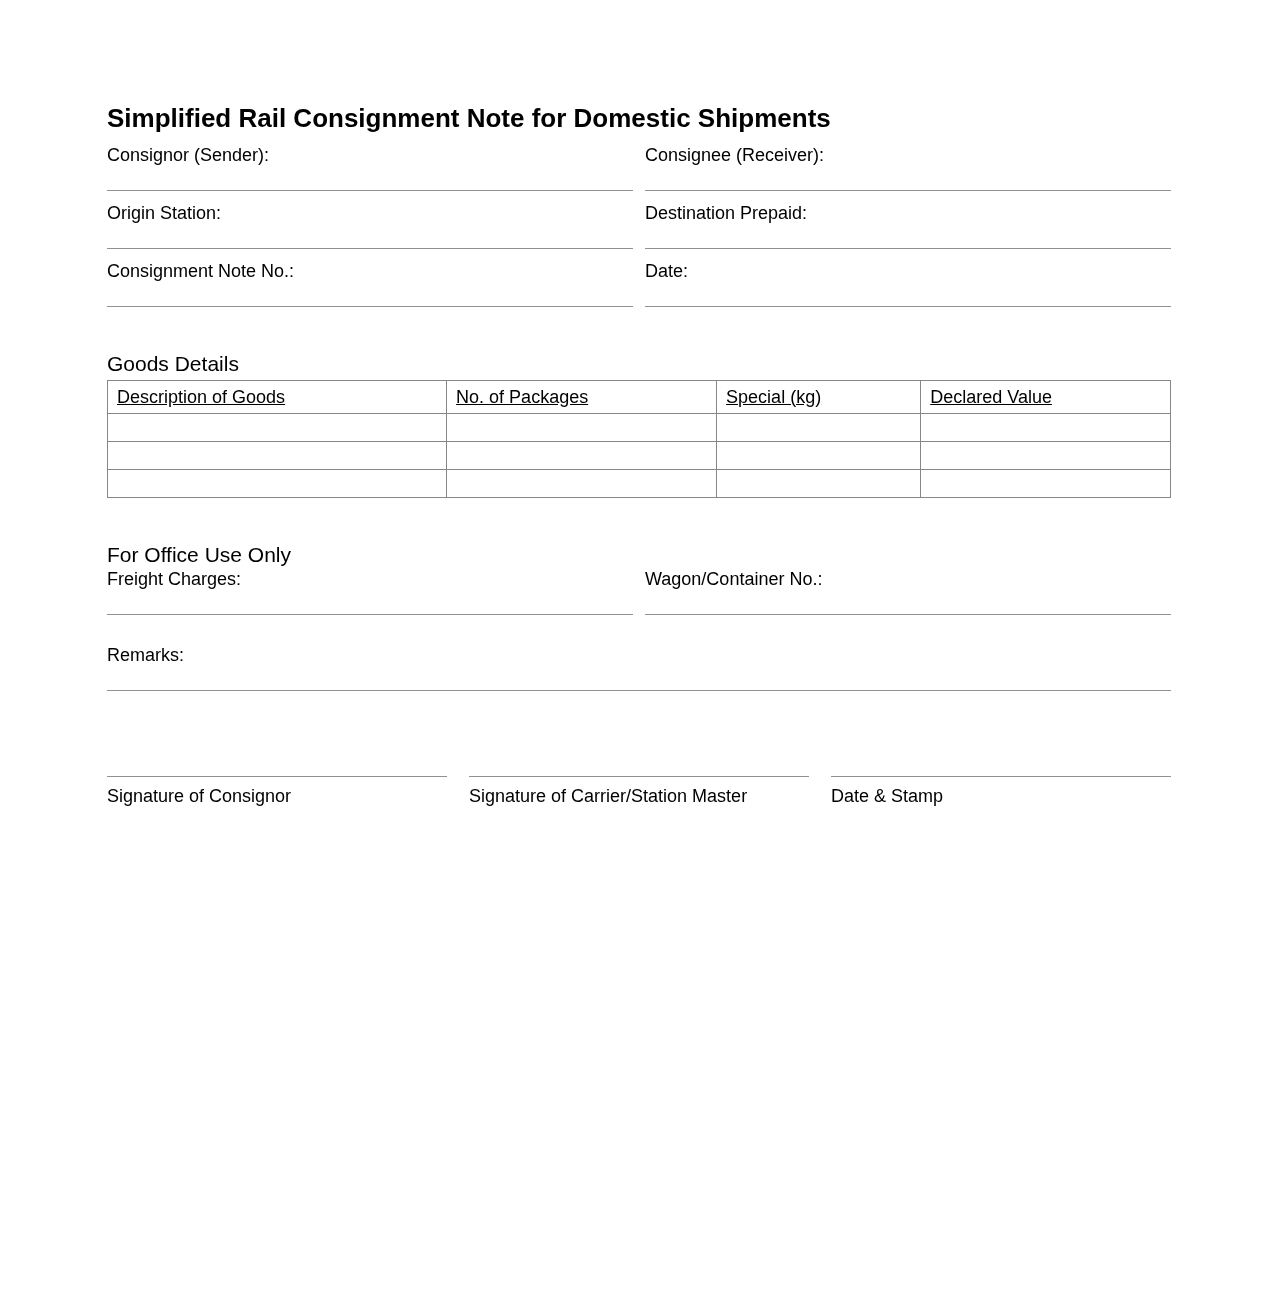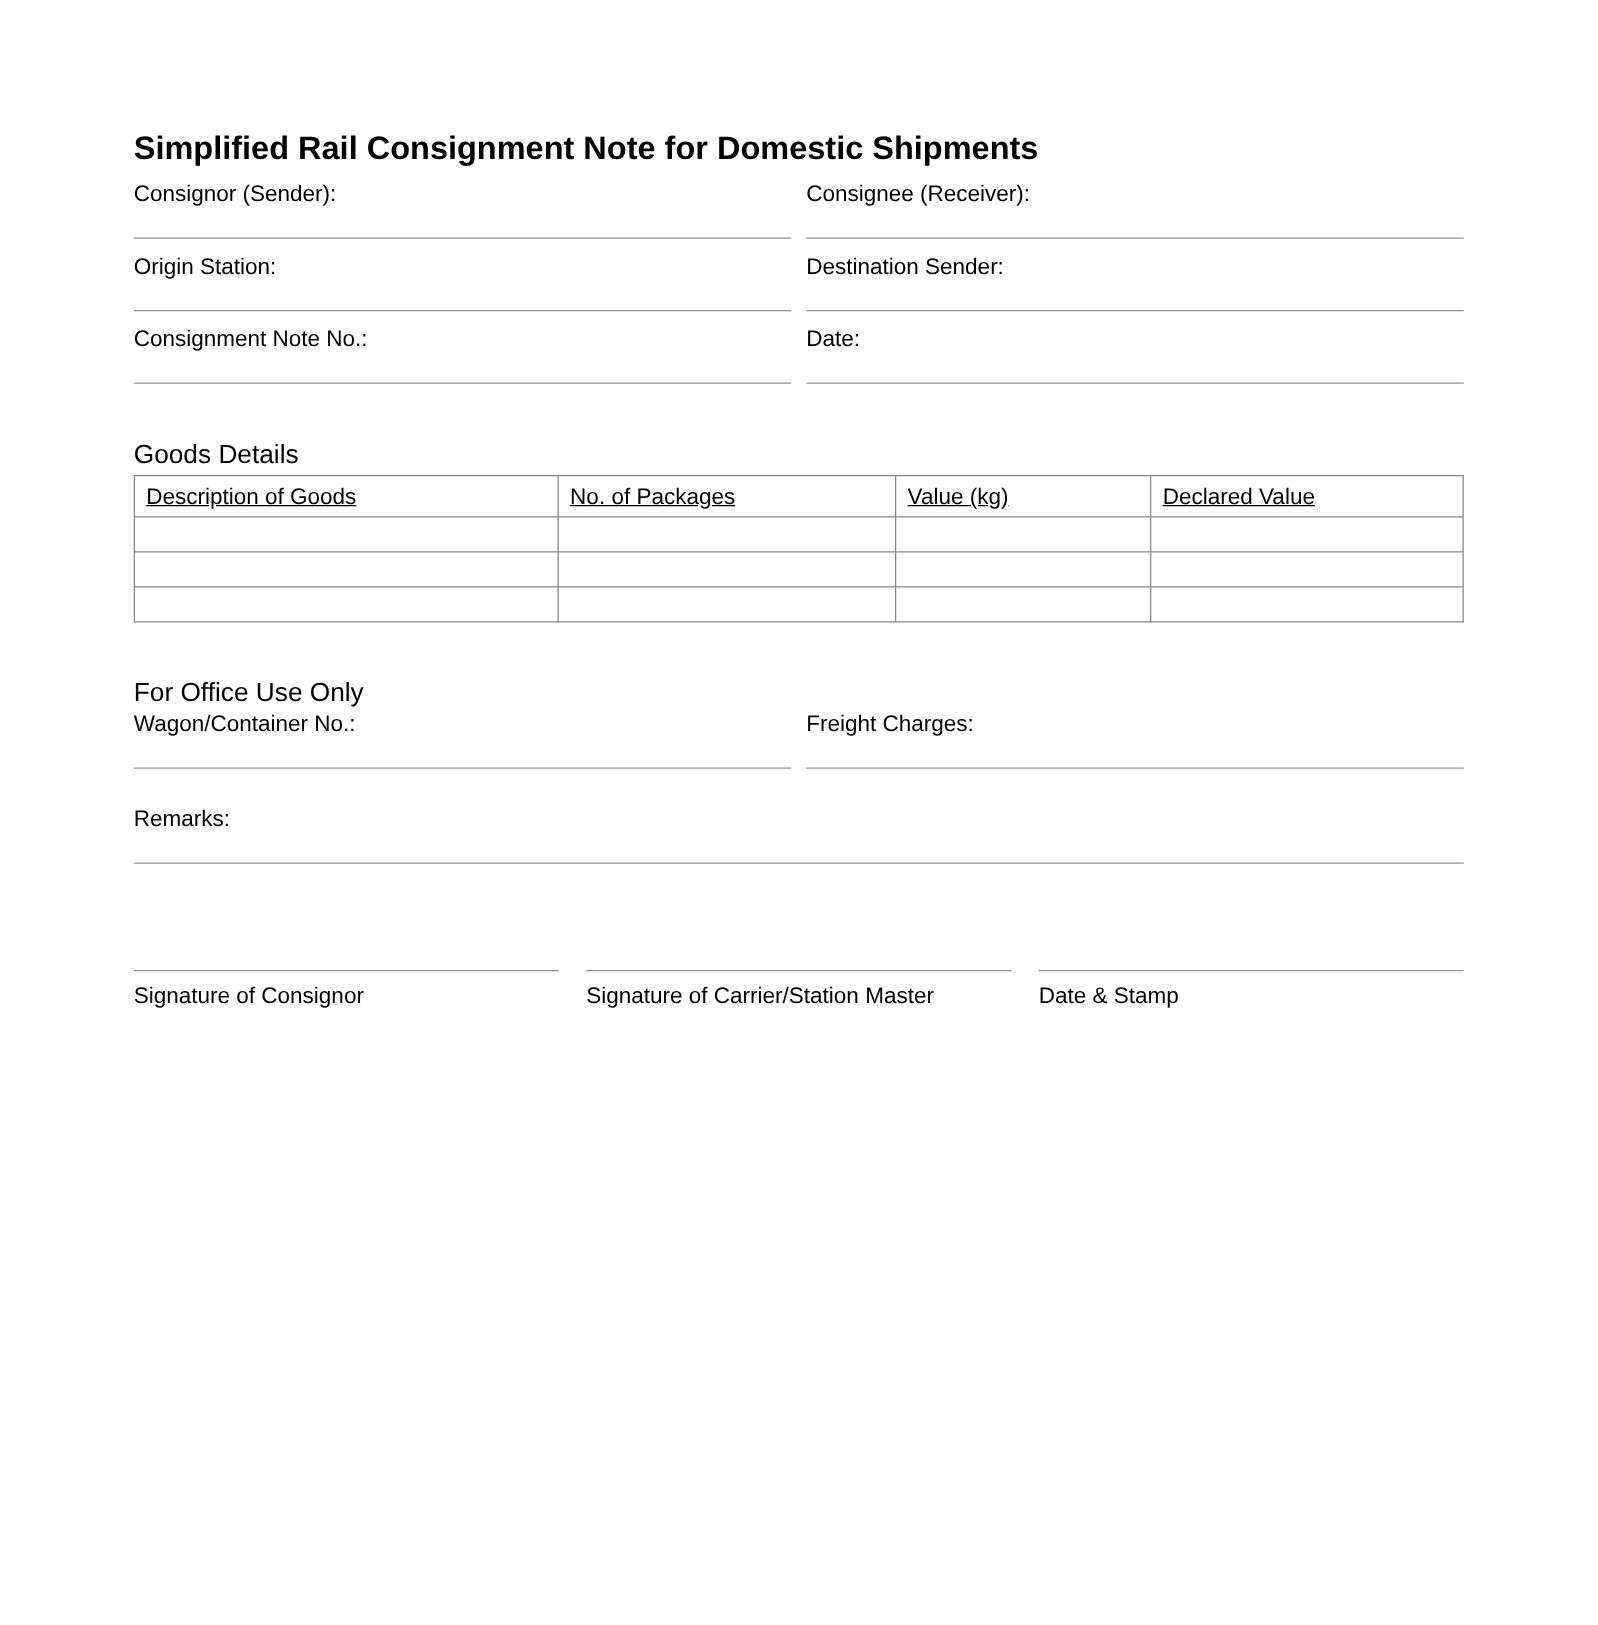--- a/index.html
+++ b/index.html
@@ -103,21 +103,21 @@
       </div>
       <div class="field">
         <div class="flabel">Consignee (Receiver):</div>
         <div class="fill-line"></div>
       </div>
       <div class="field">
         <div class="flabel">Origin Station:</div>
         <div class="fill-line"></div>
       </div>
       <div class="field">
-        <div class="flabel">Destination Sender:</div>
+        <div class="flabel">Destination Prepaid:</div>
         <div class="fill-line"></div>
       </div>
       <div class="field">
         <div class="flabel">Consignment Note No.:</div>
         <div class="fill-line"></div>
       </div>
       <div class="field">
         <div class="flabel">Date:</div>
         <div class="fill-line"></div>
       </div>
@@ -129,21 +129,21 @@
       <colgroup>
         <col style="width:31.9%">
         <col style="width:25.4%">
         <col style="width:19.2%">
         <col style="width:23.5%">
       </colgroup>
       <thead>
         <tr>
           <th>Description of Goods</th>
           <th>No. of Packages</th>
-          <th>Value (kg)</th>
+          <th>Special (kg)</th>
           <th>Declared Value</th>
         </tr>
       </thead>
       <tbody>
         <tr>
           <td></td>
           <td></td>
           <td></td>
           <td></td>
         </tr>
@@ -160,25 +160,25 @@
           <td></td>
         </tr>
       </tbody>
     </table>
 
 
     <h2 class="section office-h">For Office Use Only</h2>
 
     <div class="fields">
       <div class="field">
+        <div class="flabel">Freight Charges:</div>
+        <div class="fill-line"></div>
+      </div>
+      <div class="field">
         <div class="flabel">Wagon/Container No.:</div>
-        <div class="fill-line"></div>
-      </div>
-      <div class="field">
-        <div class="flabel">Freight Charges:</div>
         <div class="fill-line"></div>
       </div>
     </div>
 
     <div class="field remarks">
       <div class="flabel">Remarks:</div>
       <div class="fill-line"></div>
     </div>
 
     <div class="signatures">

